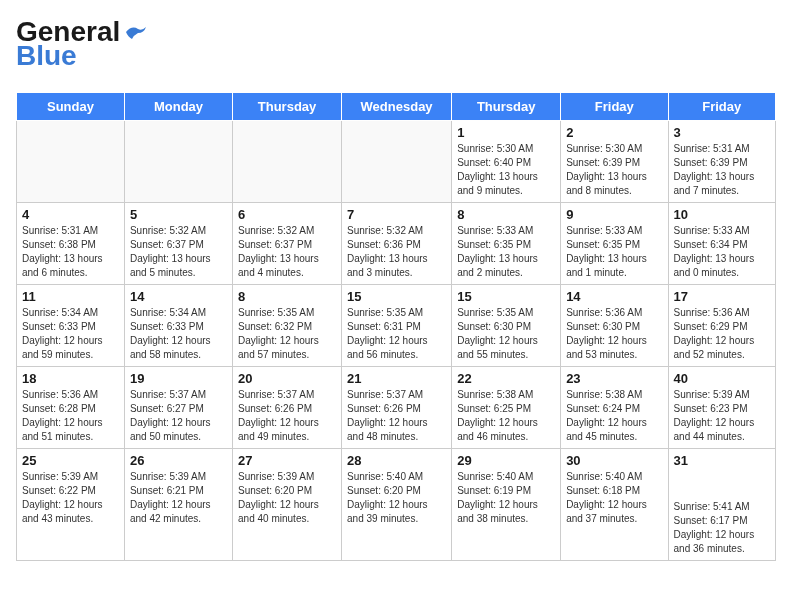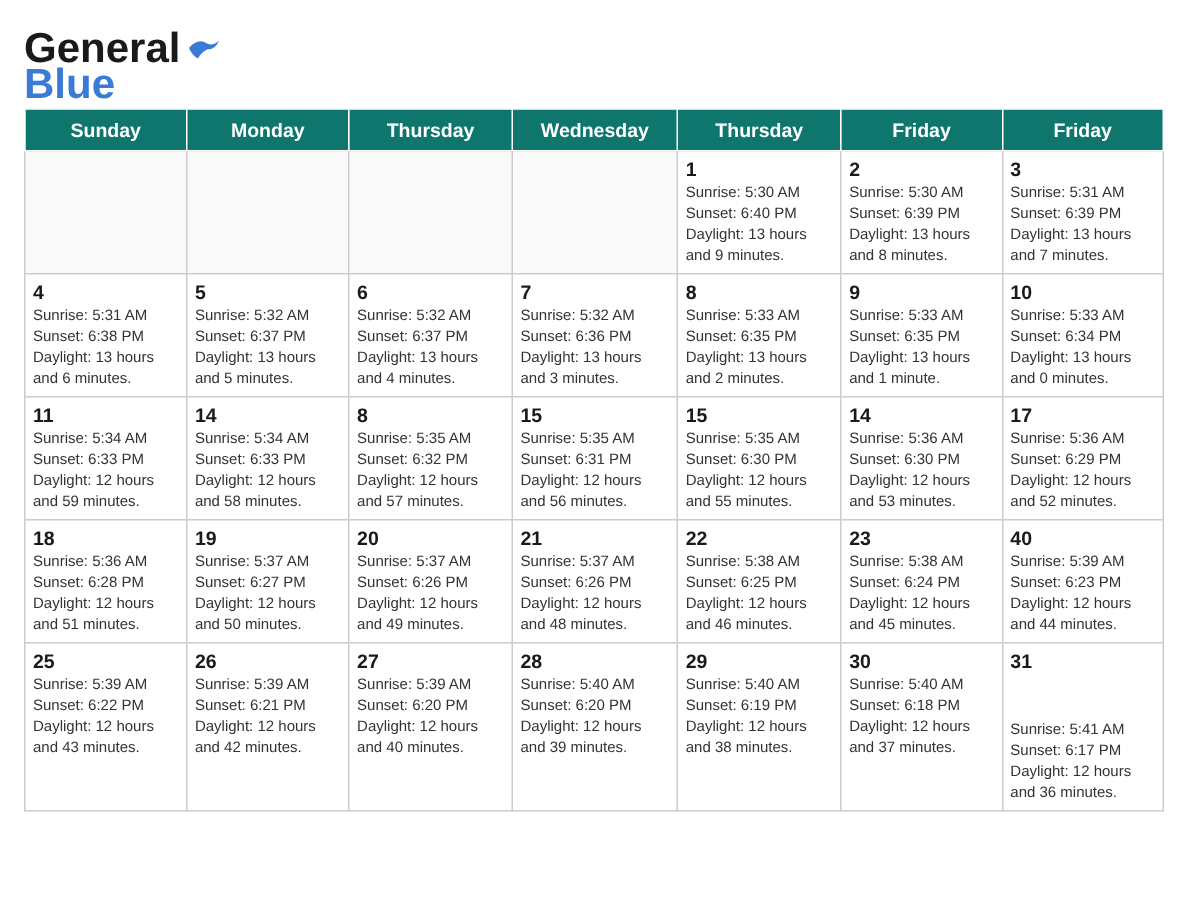--- a/index.html
+++ b/index.html
@@ -7,21 +7,21 @@
       font-family: Arial, sans-serif;
       background: #fff;
       width: 792px;
       min-height: 612px;
       padding: 16px;
     }
     .header-section {
       display: flex;
       justify-content: space-between;
       align-items: flex-start;
-      margin-bottom: 0;
+      margin-bottom: 20px;
     }
     .logo {
       display: flex;
       flex-direction: column;
       align-items: flex-start;
     }
     .title-section {
       text-align: right;
     }
     .calendar-title {
@@ -34,21 +34,21 @@
       font-size: 16px;
       color: #444;
       margin-top: 2px;
     }
     .calendar-table {
       width: 100%;
       border-collapse: collapse;
       font-size: 11px;
     }
     .calendar-table th {
-      background-color: #0f766e;
+      background-color: #3b82f6;
       color: white;
       text-align: center;
       padding: 6px 4px;
       font-size: 13px;
       font-weight: bold;
       border: 1px solid #fff;
     }
     .calendar-table td {
       border: 1px solid #ccc;
       vertical-align: top;

